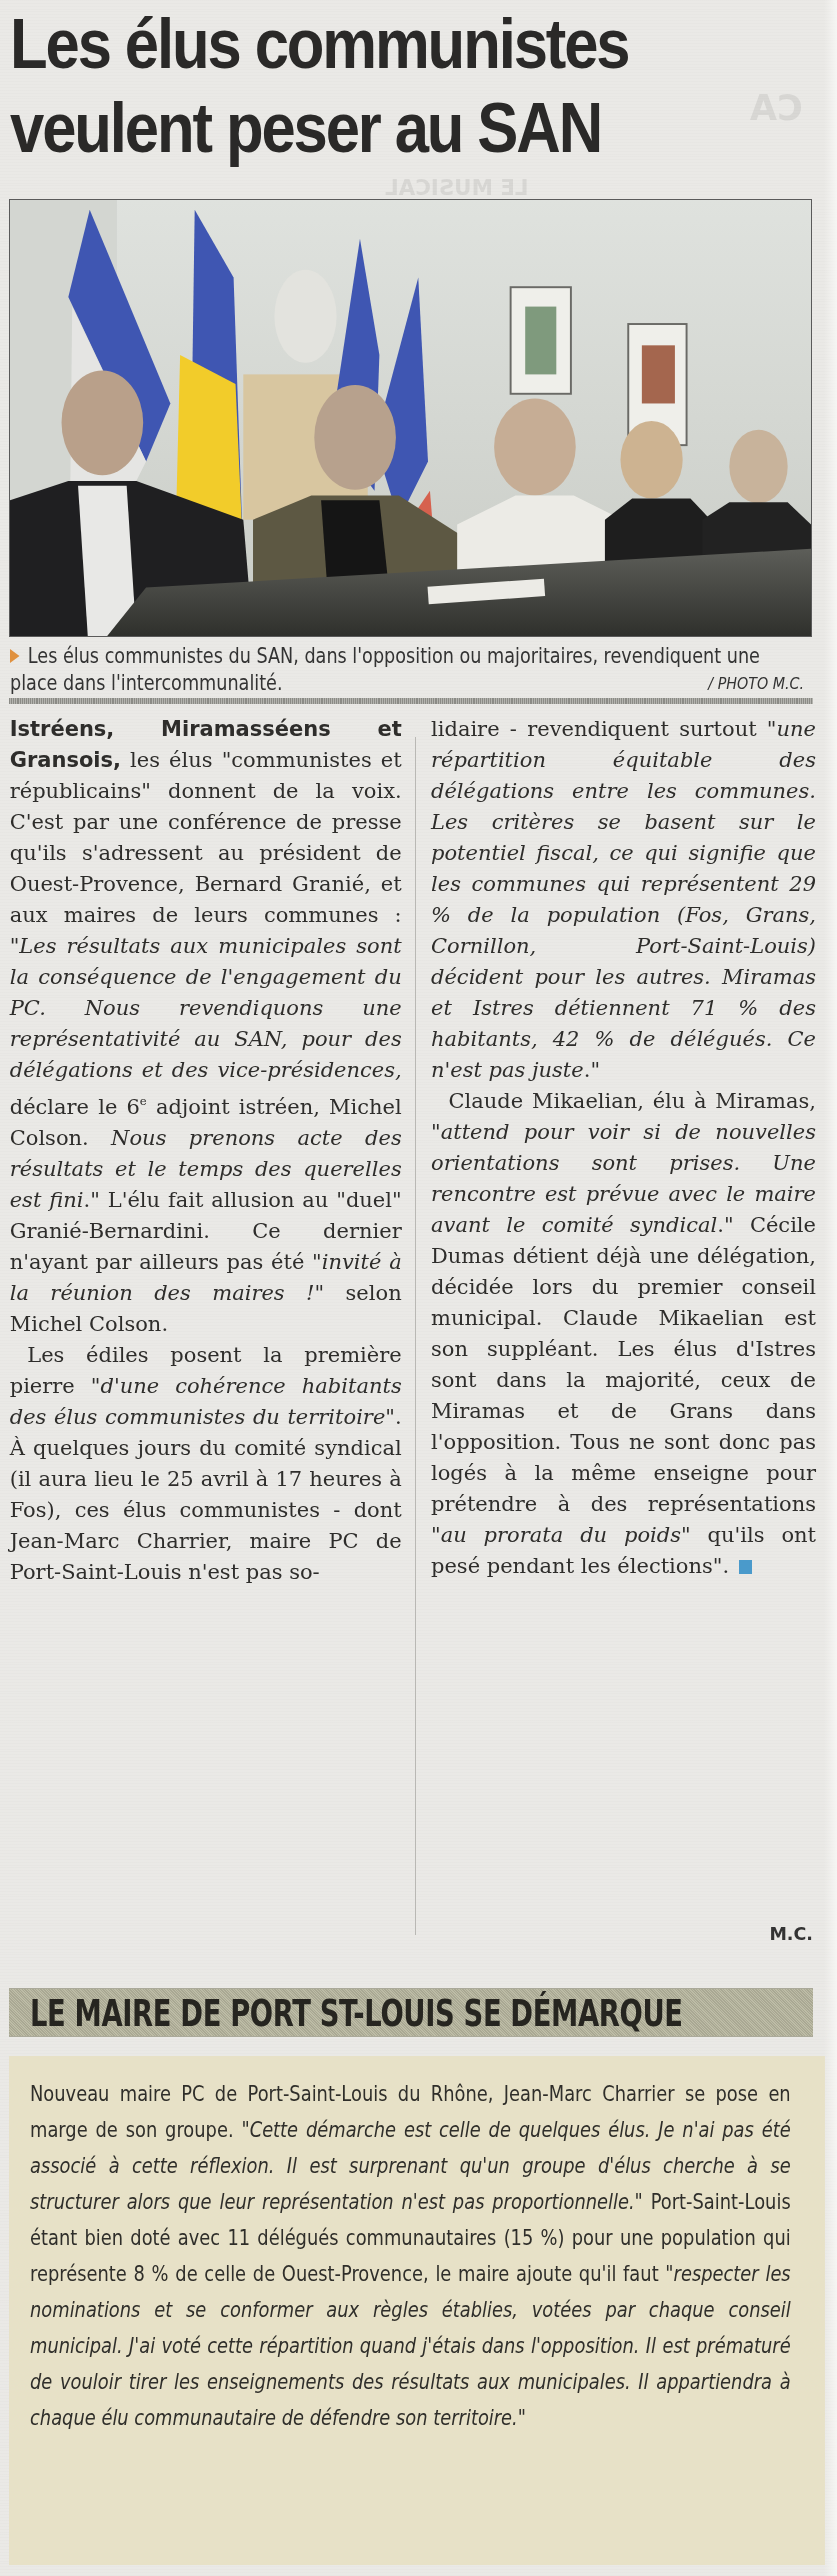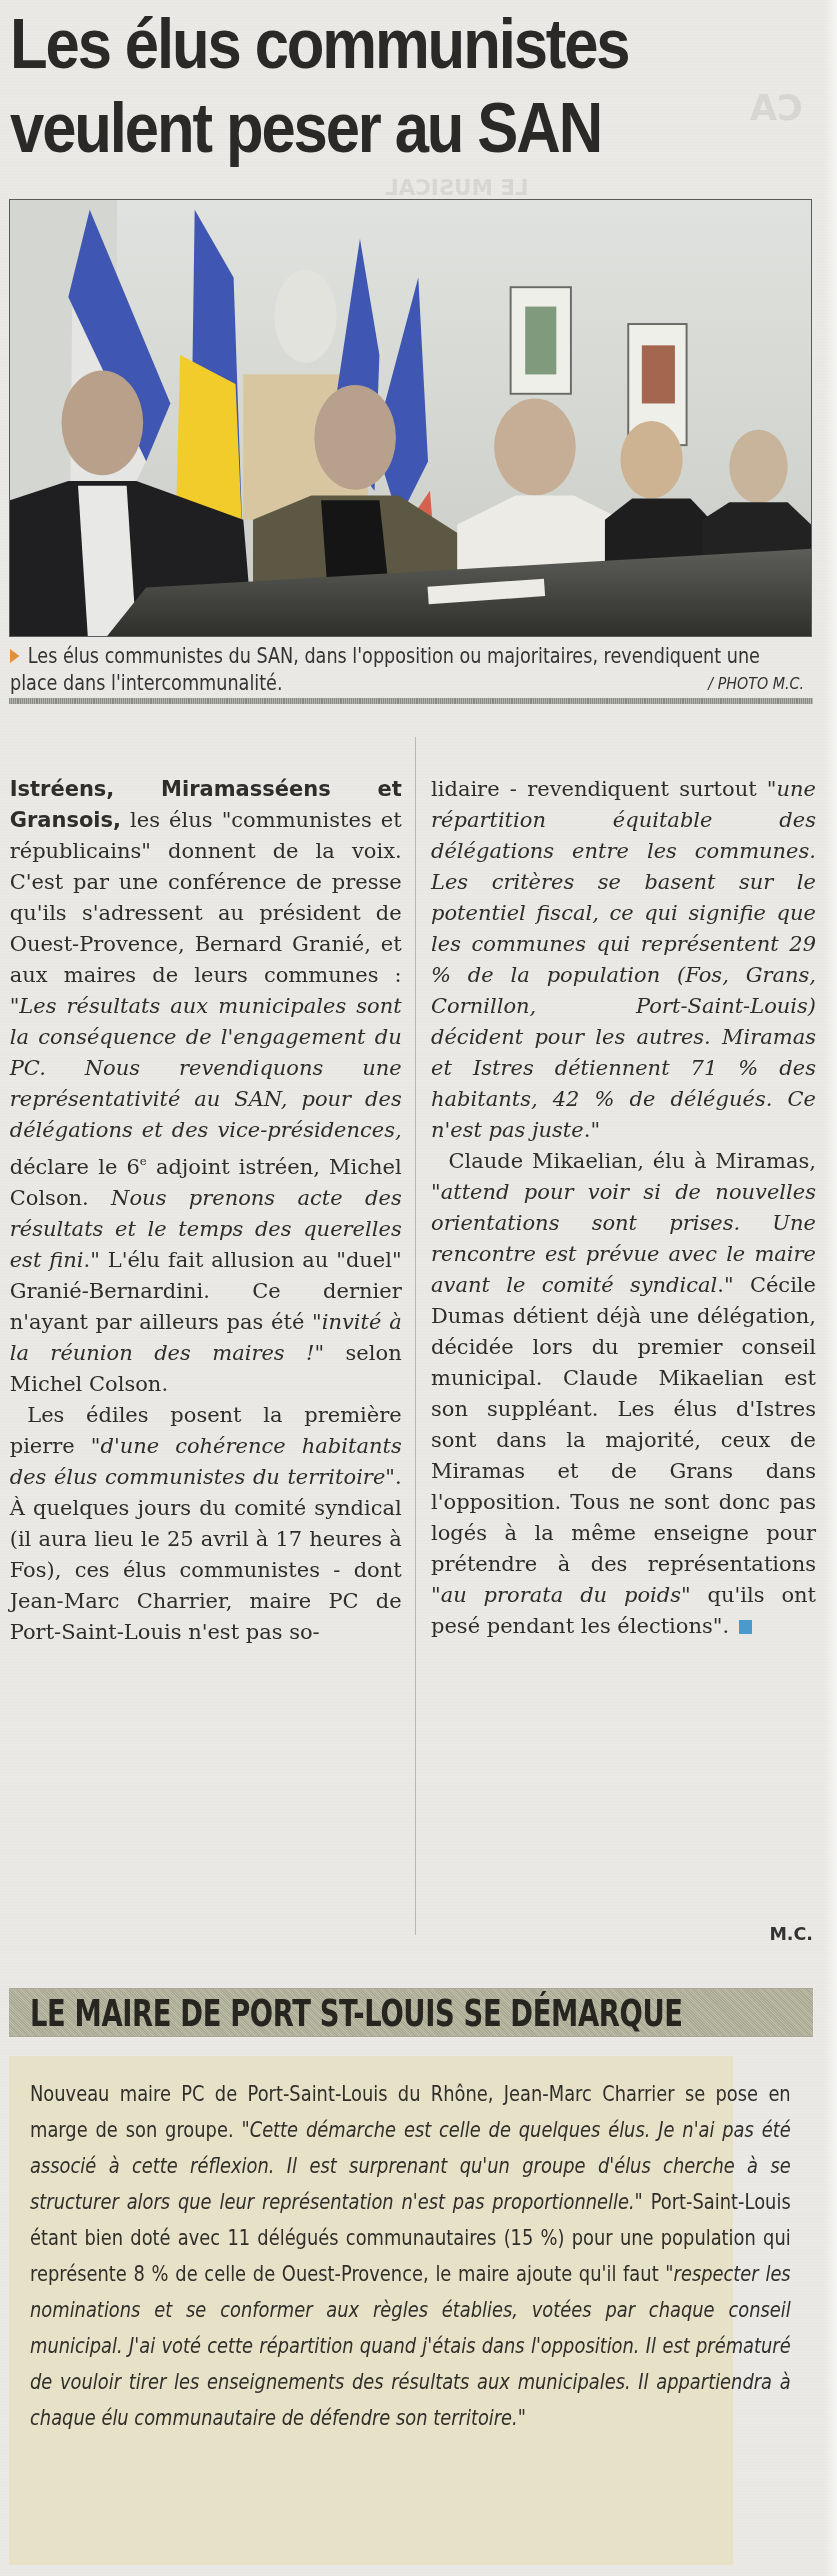--- a/index.html
+++ b/index.html
@@ -48,21 +48,21 @@
     display: inline-block; width: 0; height: 0;
     border-top: 7.8px solid transparent; border-bottom: 7.8px solid transparent;
     border-left: 11.7px solid #e0913f; margin-right: 9.7px; vertical-align: 0;
   }
   .caption .credit { float: right; font-style: italic; font-size: 16.6px; margin-right: 9.7px; }
   .rule-hatch {
     position: absolute; left: 8.8px; top: 698px; width: 804px; height: 5.8px;
     background: repeating-linear-gradient(90deg, #8b8b86 0 1px, #b5b5b0 1px 1.9px);
   }
   .col {
-    position: absolute; top: 774px;
+    position: absolute; top: 714px;
     font-family: "DejaVu Serif", serif; font-size: 21px; line-height: 31px;
     text-align: justify; hyphens: manual;
     color: #2e2d2b;
   }
   .col.left { left: 9.7px; width: 392px; }
   .col.right { left: 431px; width: 385px; }
   .col-divider {
     position: absolute; left: 415px; top: 737px; width: 1px; height: 1198px;
     background: #b9b8b4;
   }
@@ -81,21 +81,21 @@
     background: repeating-linear-gradient(45deg, #a9a893 0 1px, #bdbca6 1px 1.9px);
     border-top: 1px solid #aaa99a; border-bottom: 1px solid #aaa99a; padding-left: 16px;
   }
   .box-title span {
     position: absolute; left: 21.4px; top: 3.9px;
     font-family: "DejaVu Sans", sans-serif; font-weight: bold; font-size: 37px; line-height: 41px;
     color: #262520; letter-spacing: -0.5px;
     transform: scaleX(0.74); transform-origin: left top; white-space: nowrap;
   }
   .box-body {
-    position: absolute; left: 8.8px; top: 2056px; width: 724px; height: 509px;
+    position: absolute; left: 8.8px; top: 2056px; width: 816px; height: 509px;
     background: #e7e1c7;
     padding: 19.5px 23.4px 0 21.4px;
     font-family: "DejaVu Sans", sans-serif; font-size: 21.4px; line-height: 36px;
     color: #2f2e2a;
   }
   .box-body .inner {
     width: 911px; transform: scaleX(0.835); transform-origin: left top;
     text-align: justify;
   }
   .box-body em { font-style: italic; }

